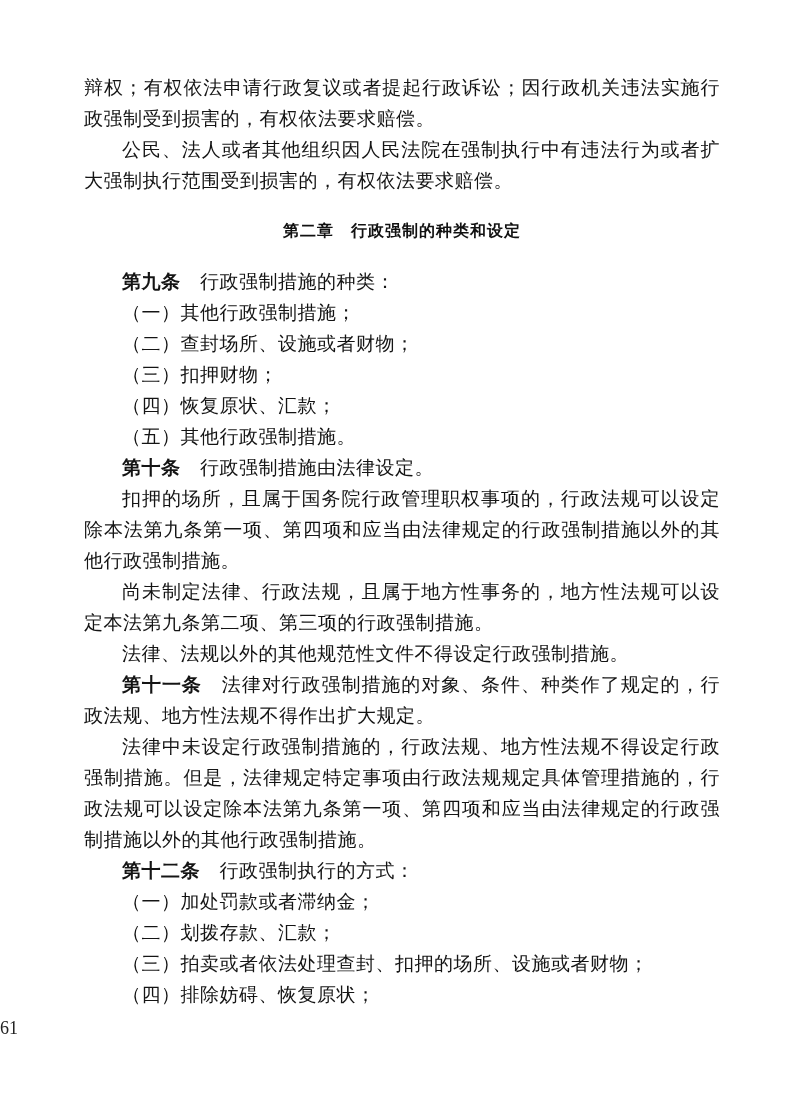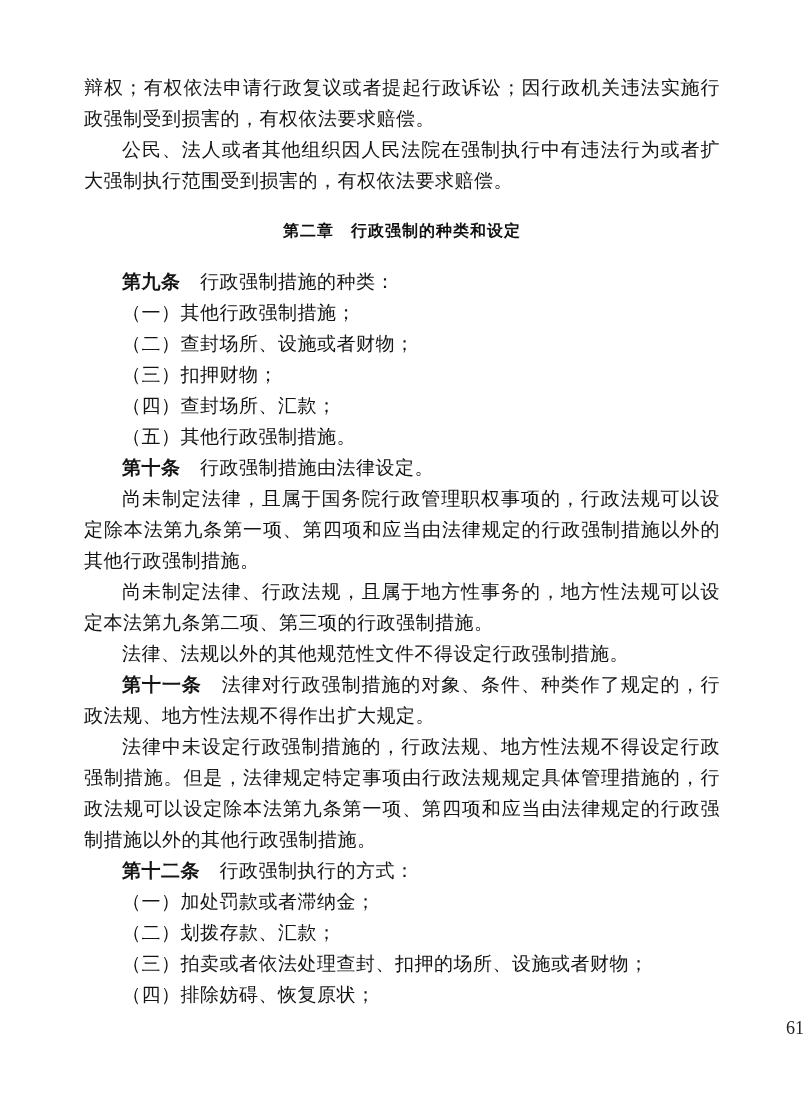--- a/index.html
+++ b/index.html
@@ -43,47 +43,47 @@
     font-family: "Liberation Sans", "DejaVu Sans", sans-serif;
     text-align: center;
     letter-spacing: 1px;
     color: #111111;
   }
   .page-number {
     position: absolute;
     left: 0;
     right: 0;
     top: 1018px;
-    text-align: right;
+    text-align: left;
     font-size: 18px;
     color: #222222;
   }
 </style>
 </head>
 <body>
 
 <div class="page">
 
   <p class="para">辩权；有权依法申请行政复议或者提起行政诉讼；因行政机关违法实施行政强制受到损害的，有权依法要求赔偿。</p>
 
   <p class="para indent">公民、法人或者其他组织因人民法院在强制执行中有违法行为或者扩大强制执行范围受到损害的，有权依法要求赔偿。</p>
 
   <h2 class="chapter-heading">第二章　行政强制的种类和设定</h2>
 
   <p class="para indent"><b class="article-num">第九条</b><span>　行政强制措施的种类：</span></p>
 
   <p class="para indent">（一）其他行政强制措施；</p>
   <p class="para indent">（二）查封场所、设施或者财物；</p>
   <p class="para indent">（三）扣押财物；</p>
-  <p class="para indent">（四）查封场所、汇款；</p>
+  <p class="para indent">（四）恢复原状、汇款；</p>
   <p class="para indent">（五）其他行政强制措施。</p>
 
   <p class="para indent"><b class="article-num">第十条</b><span>　行政强制措施由法律设定。</span></p>
 
-  <p class="para indent">尚未制定法律，且属于国务院行政管理职权事项的，行政法规可以设定除本法第九条第一项、第四项和应当由法律规定的行政强制措施以外的其他行政强制措施。</p>
+  <p class="para indent">扣押的场所，且属于国务院行政管理职权事项的，行政法规可以设定除本法第九条第一项、第四项和应当由法律规定的行政强制措施以外的其他行政强制措施。</p>
   <p class="para indent">尚未制定法律、行政法规，且属于地方性事务的，地方性法规可以设定本法第九条第二项、第三项的行政强制措施。</p>
   <p class="para indent">法律、法规以外的其他规范性文件不得设定行政强制措施。</p>
 
   <p class="para indent"><b class="article-num">第十一条</b><span>　法律对行政强制措施的对象、条件、种类作了规定的，行政法规、地方性法规不得作出扩大规定。</span></p>
 
   <p class="para indent">法律中未设定行政强制措施的，行政法规、地方性法规不得设定行政强制措施。但是，法律规定特定事项由行政法规规定具体管理措施的，行政法规可以设定除本法第九条第一项、第四项和应当由法律规定的行政强制措施以外的其他行政强制措施。</p>
 
   <p class="para indent"><b class="article-num">第十二条</b><span>　行政强制执行的方式：</span></p>
 
   <p class="para indent">（一）加处罚款或者滞纳金；</p>

